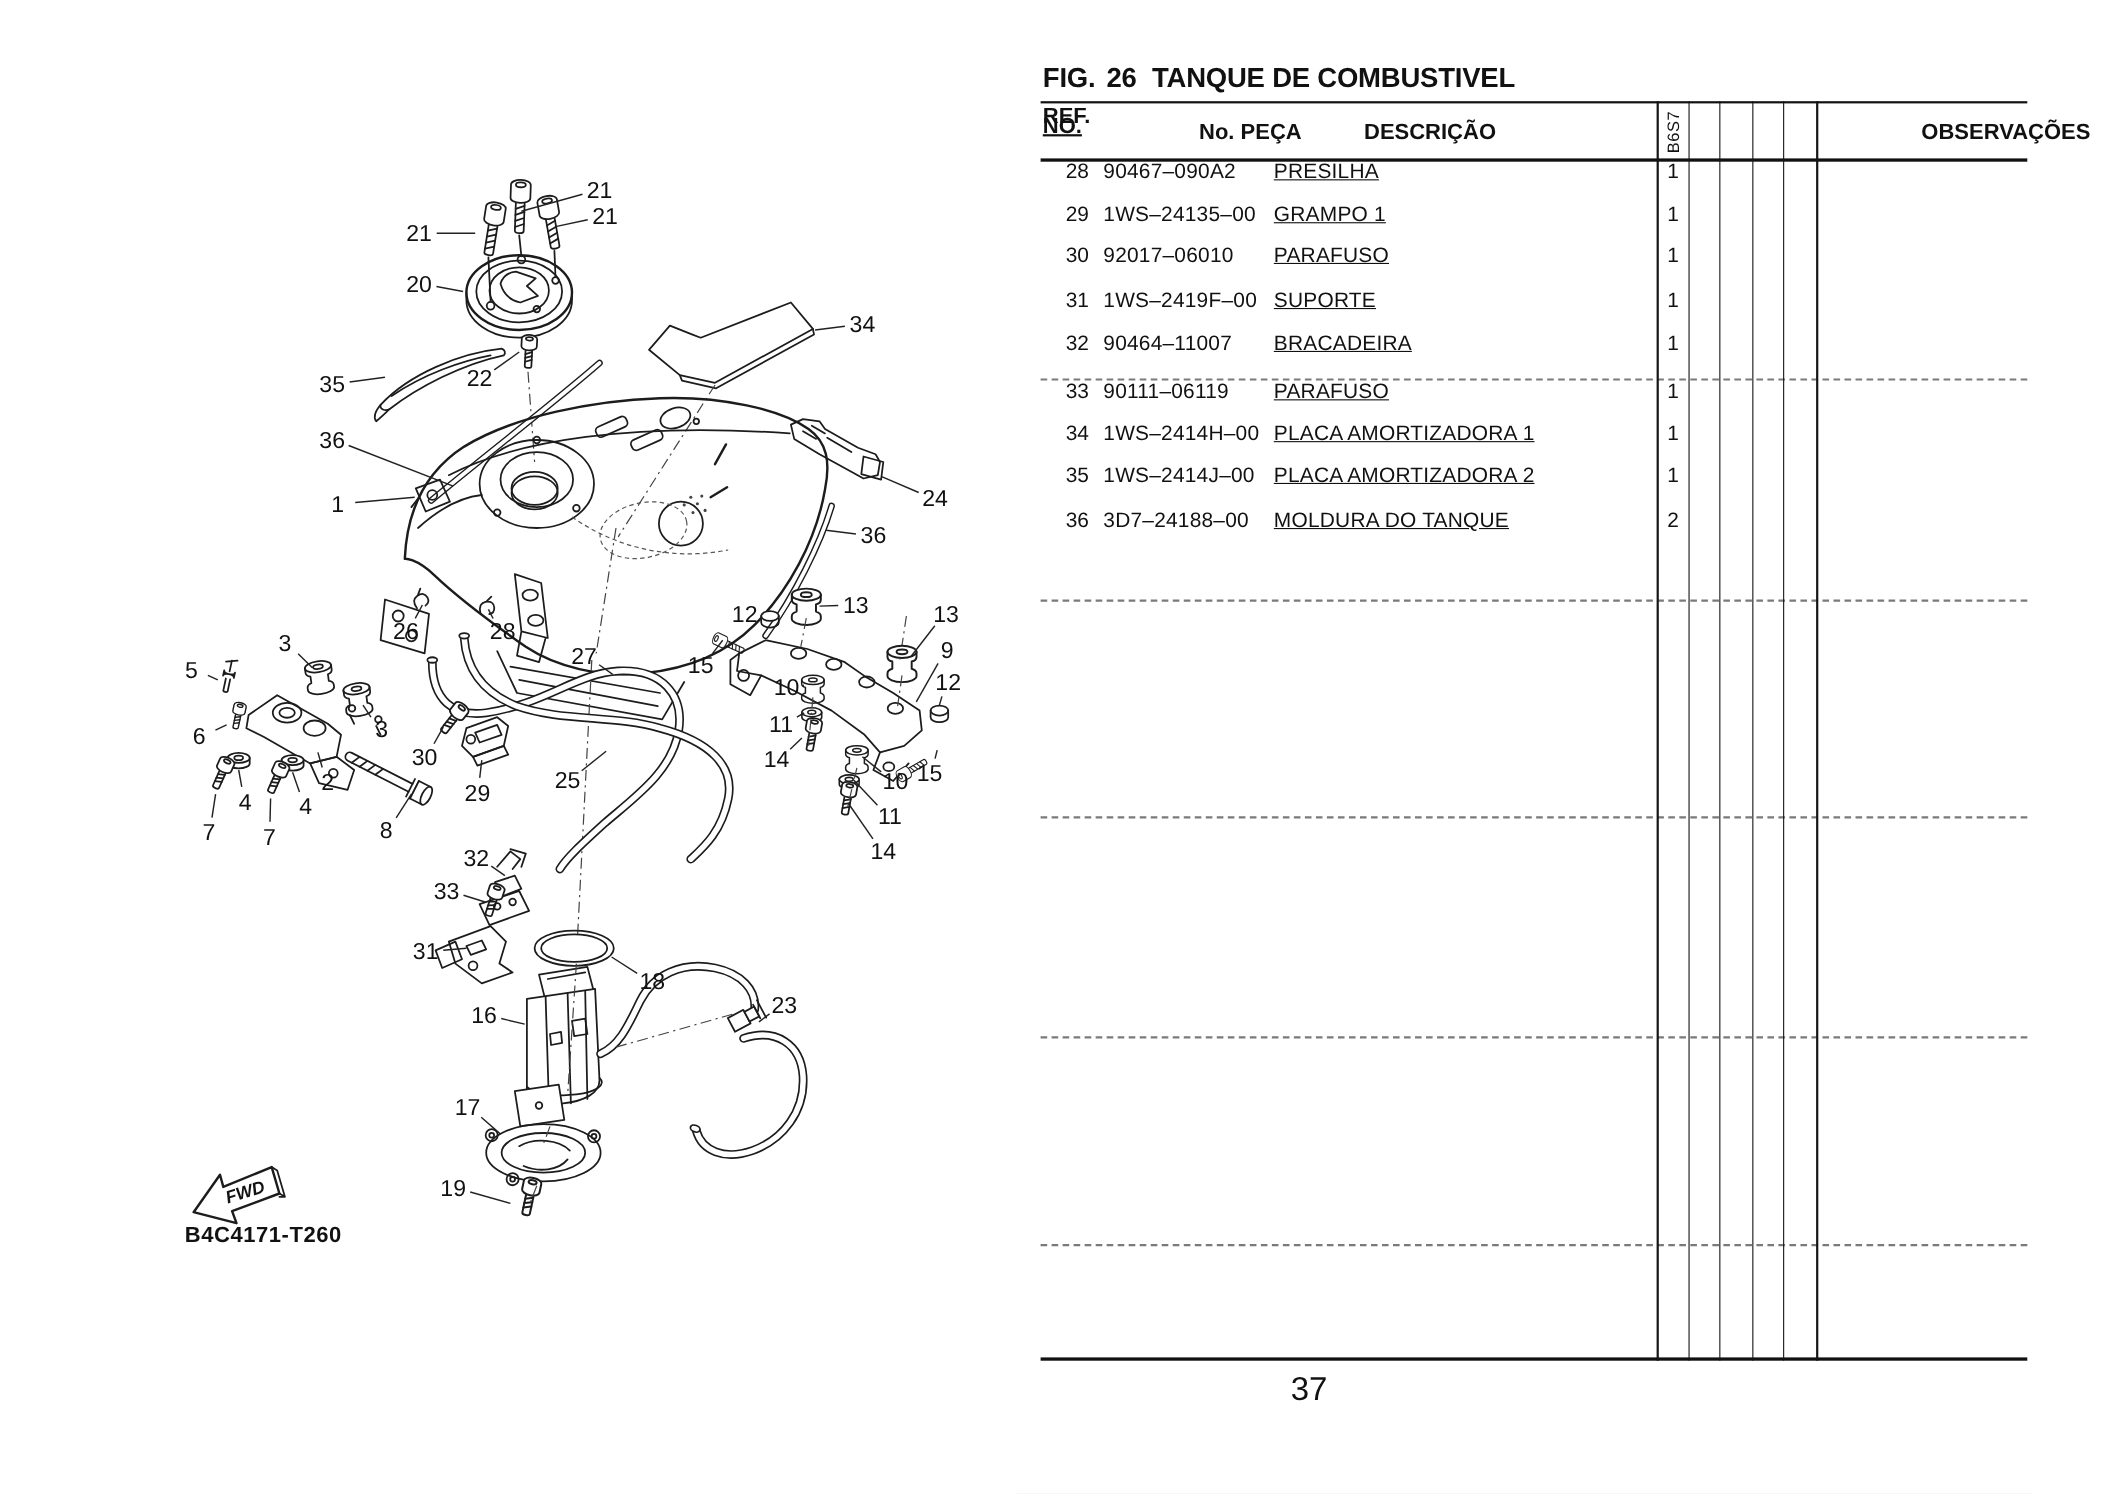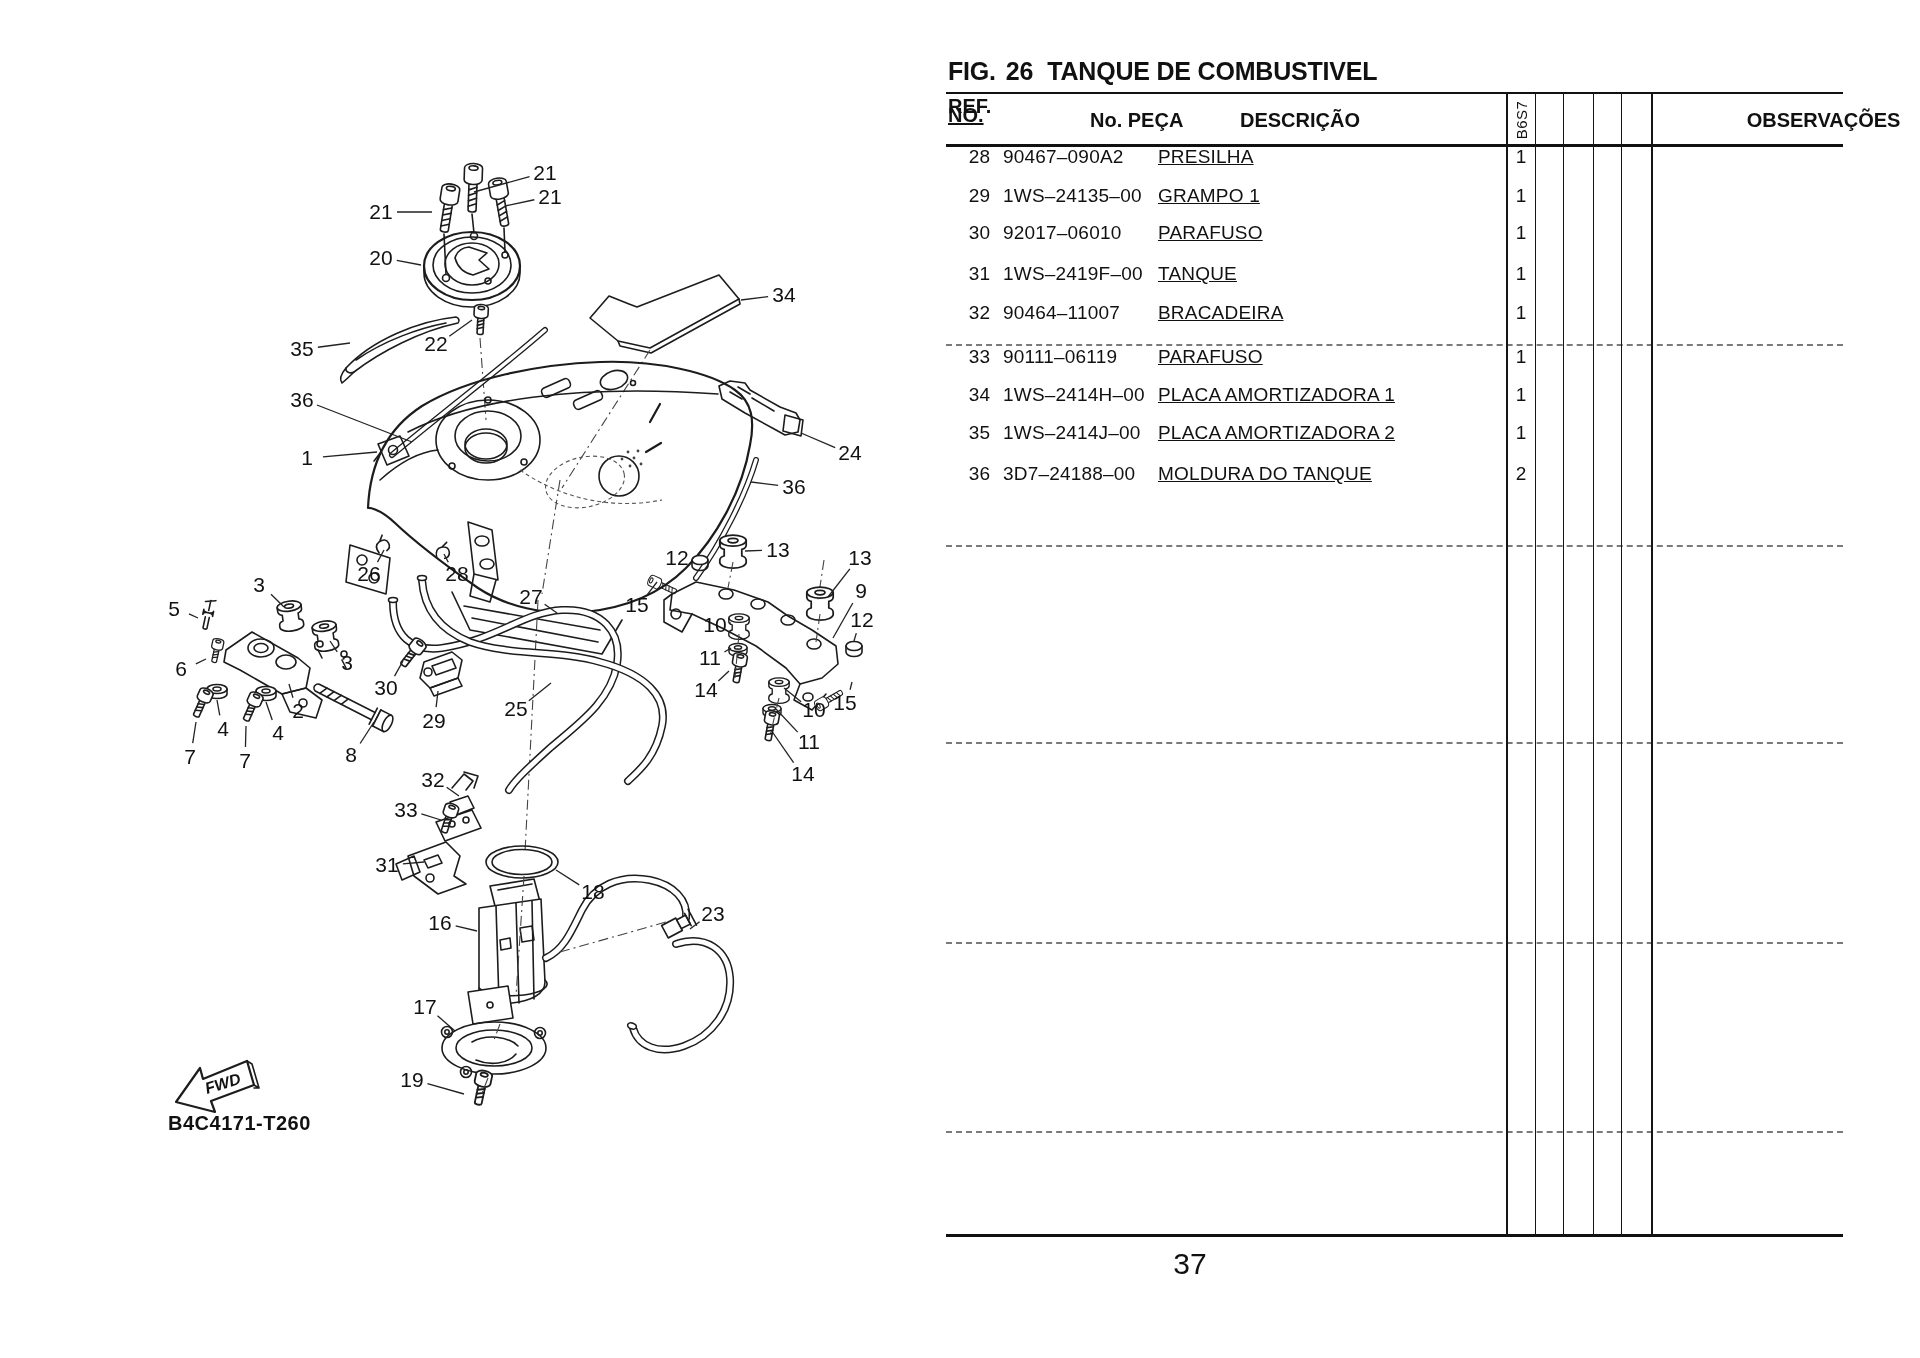--- a/index.html
+++ b/index.html
@@ -101,21 +101,21 @@
         </div>
         <div class="prow" style="top: 222px;">
           <span class="c-ref">30</span>
           <span class="c-part">92017–06010</span>
           <span class="c-desc">PARAFUSO</span>
           <span class="c-qty">1</span>
         </div>
         <div class="prow" style="top: 263px;">
           <span class="c-ref">31</span>
           <span class="c-part">1WS–2419F–00</span>
-          <span class="c-desc">TANQUE</span>
+          <span class="c-desc">SUPORTE</span>
           <span class="c-qty">1</span>
         </div>
         <div class="prow" style="top: 302px;">
           <span class="c-ref">32</span>
           <span class="c-part">90464–11007</span>
           <span class="c-desc">BRACADEIRA</span>
           <span class="c-qty">1</span>
         </div>
         <div class="prow" style="top: 346px;">
           <span class="c-ref">33</span>

